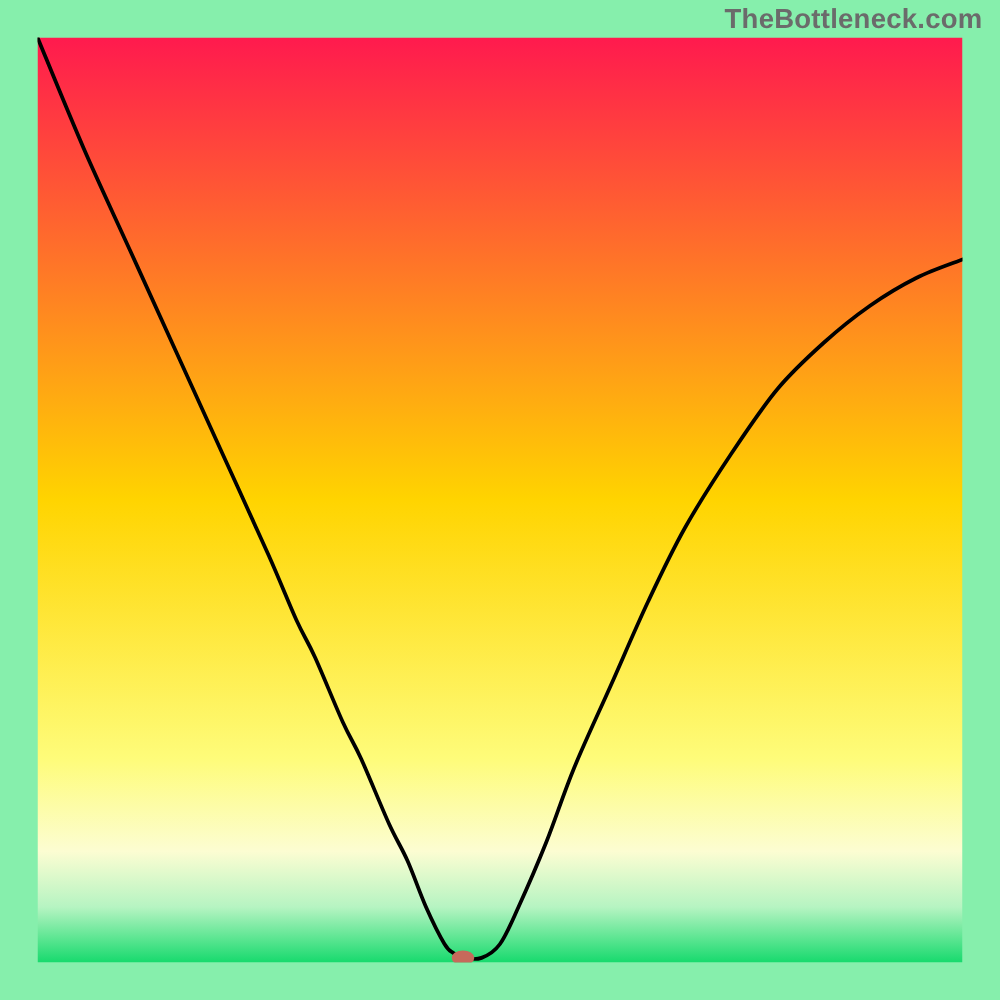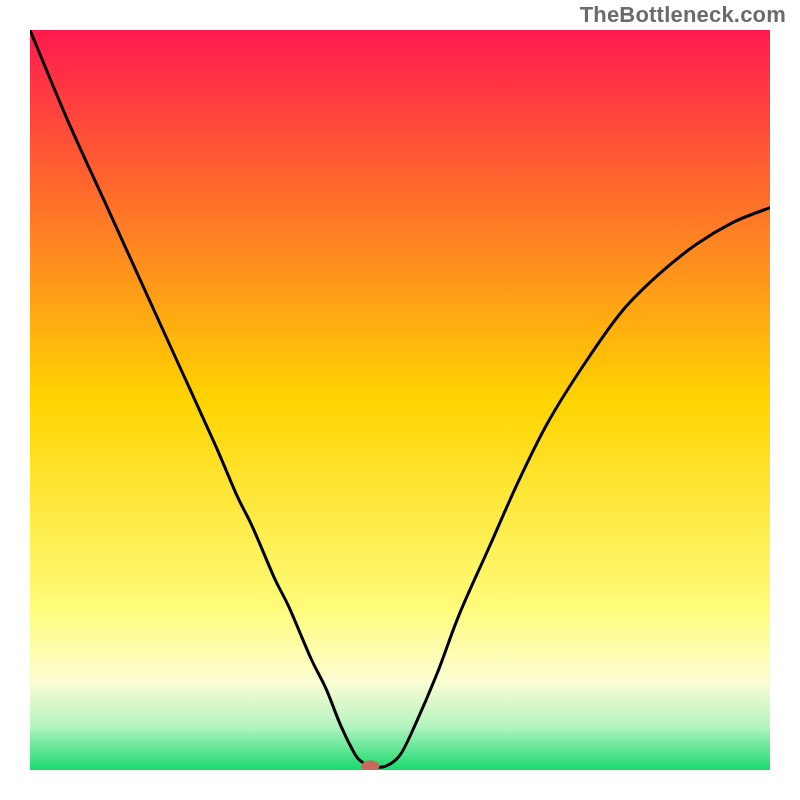--- a/index.html
+++ b/index.html
@@ -8,21 +8,21 @@
     width: 800px;
     height: 800px;
     overflow: hidden;
     font-family: Arial, Helvetica, sans-serif;
     background: #000;
   }
   .frame {
     position: relative;
     width: 800px;
     height: 800px;
-    background: #ffffff;
+    background: #86efac;
   }
   .watermark {
     position: absolute;
     top: 2px;
     right: 14px;
     color: #6b6b6b;
     font-size: 22px;
     font-weight: 600;
     letter-spacing: 0.2px;
     z-index: 5;

